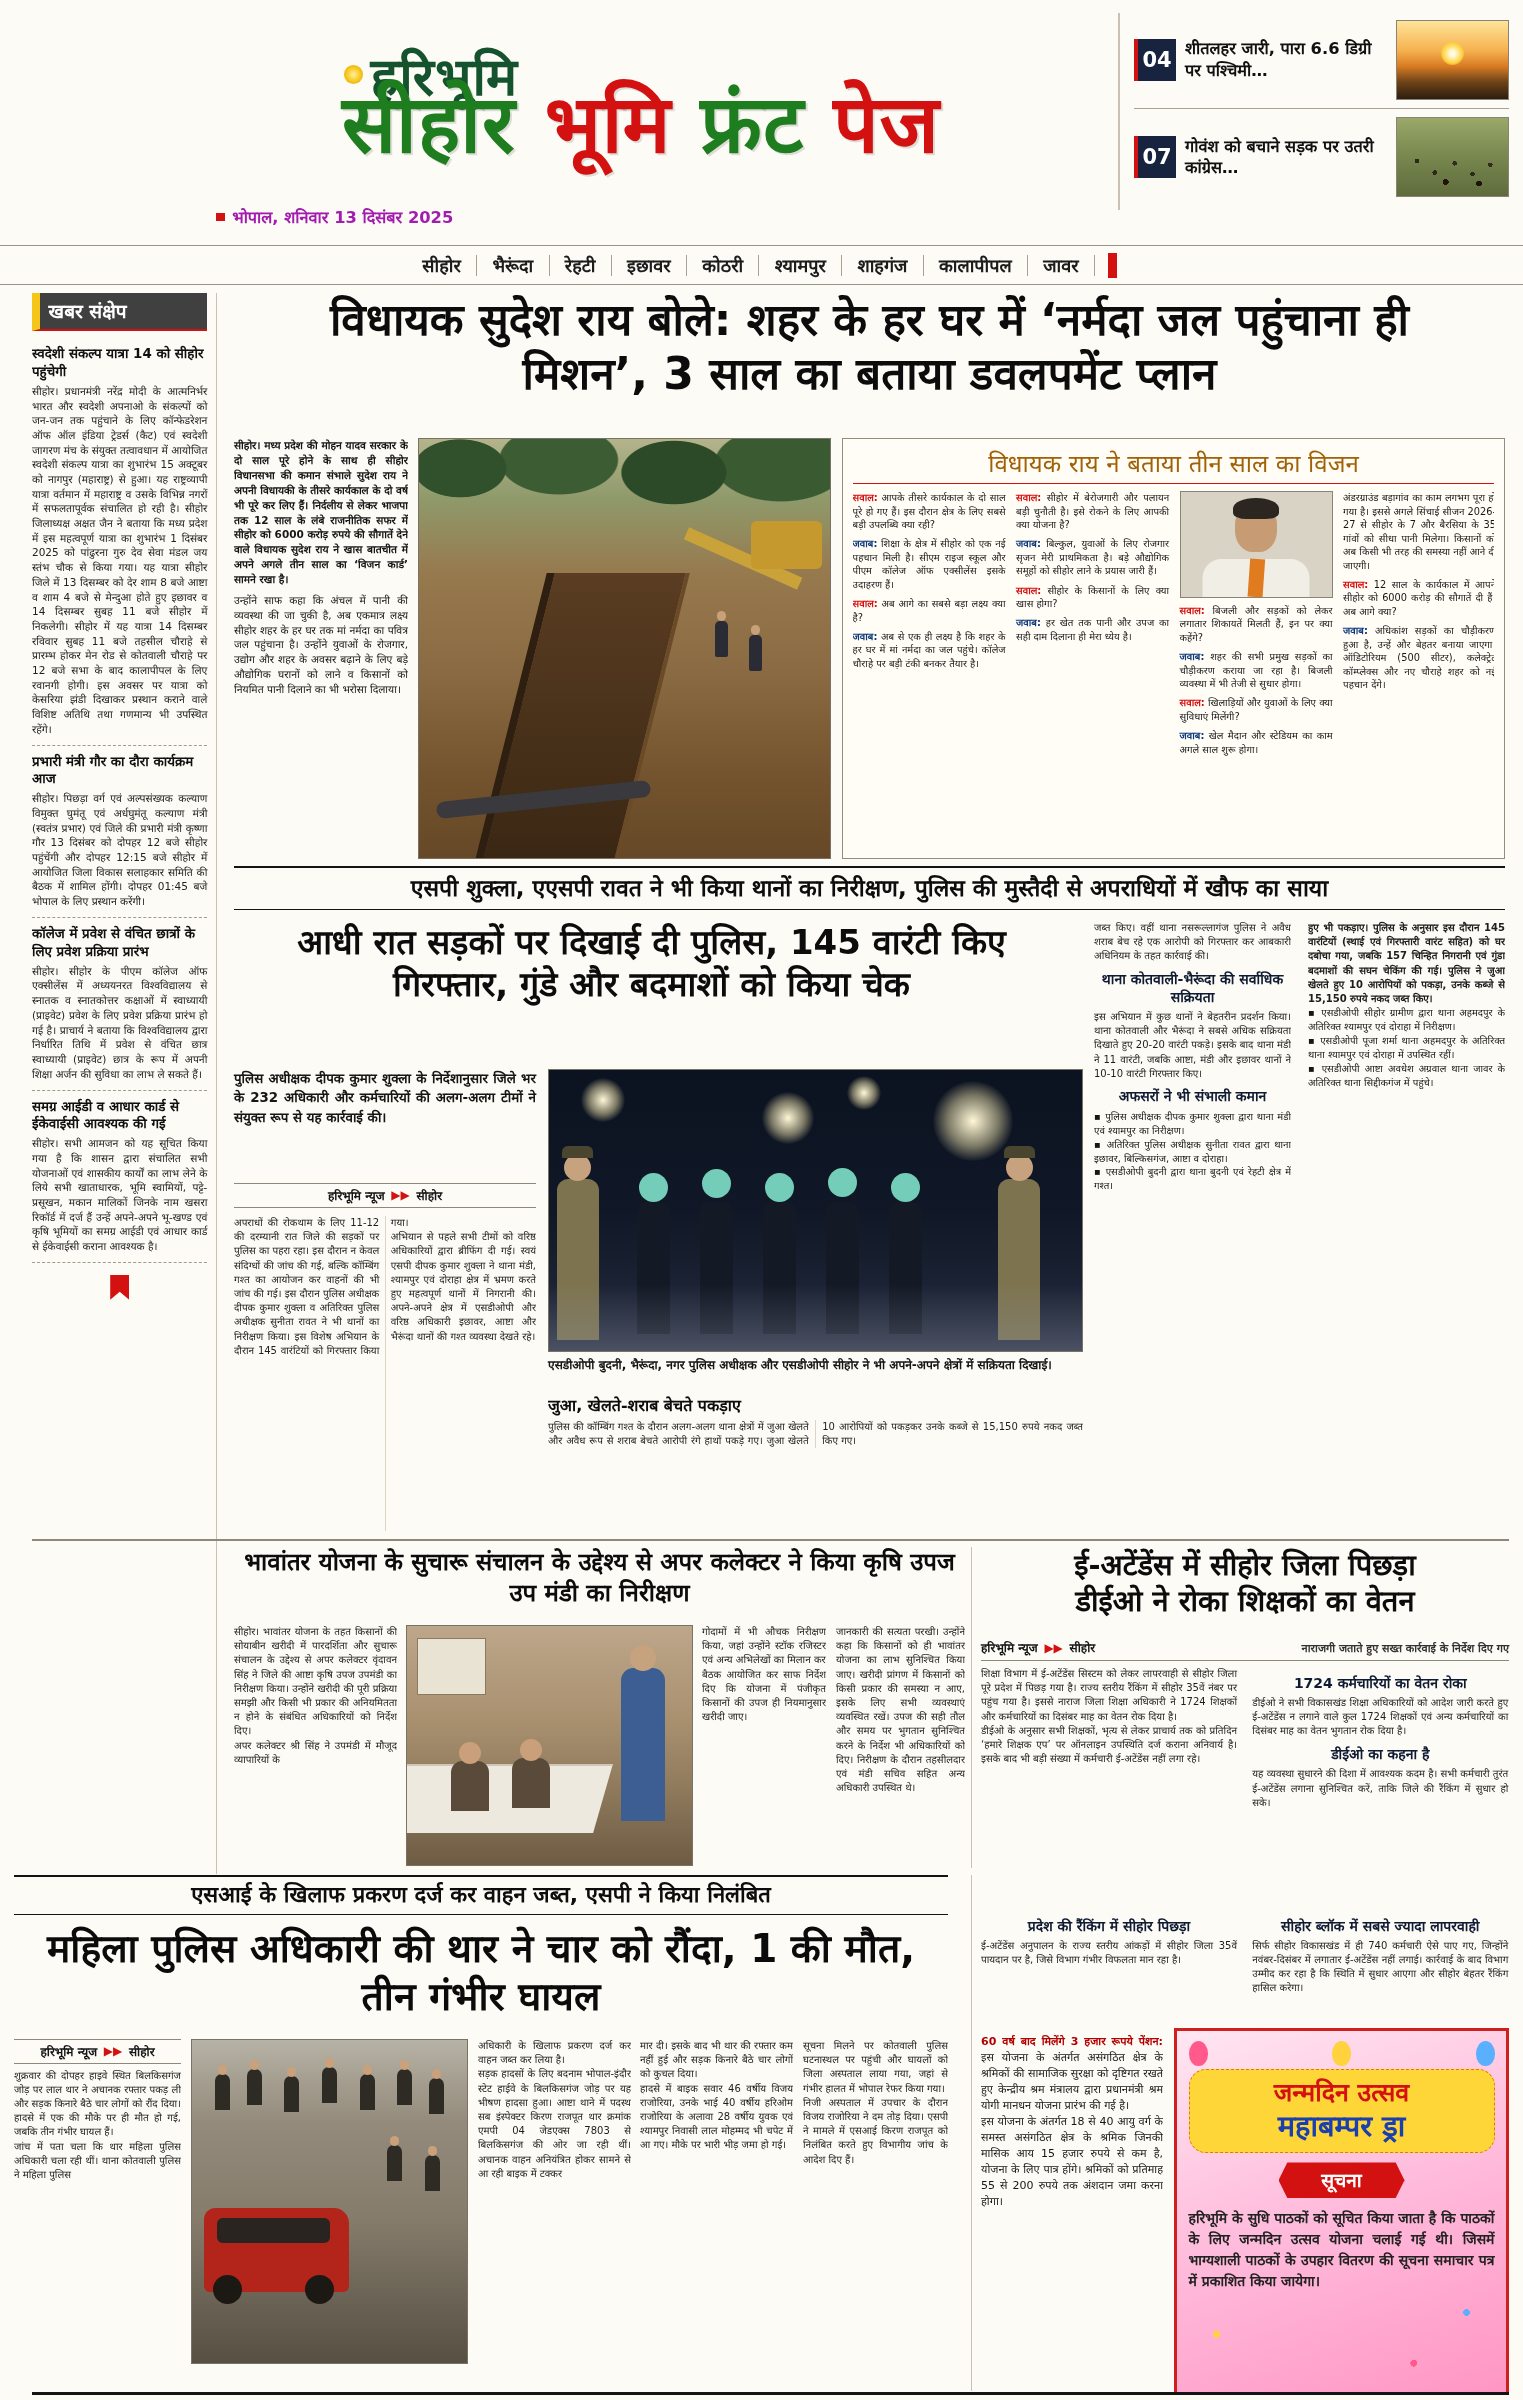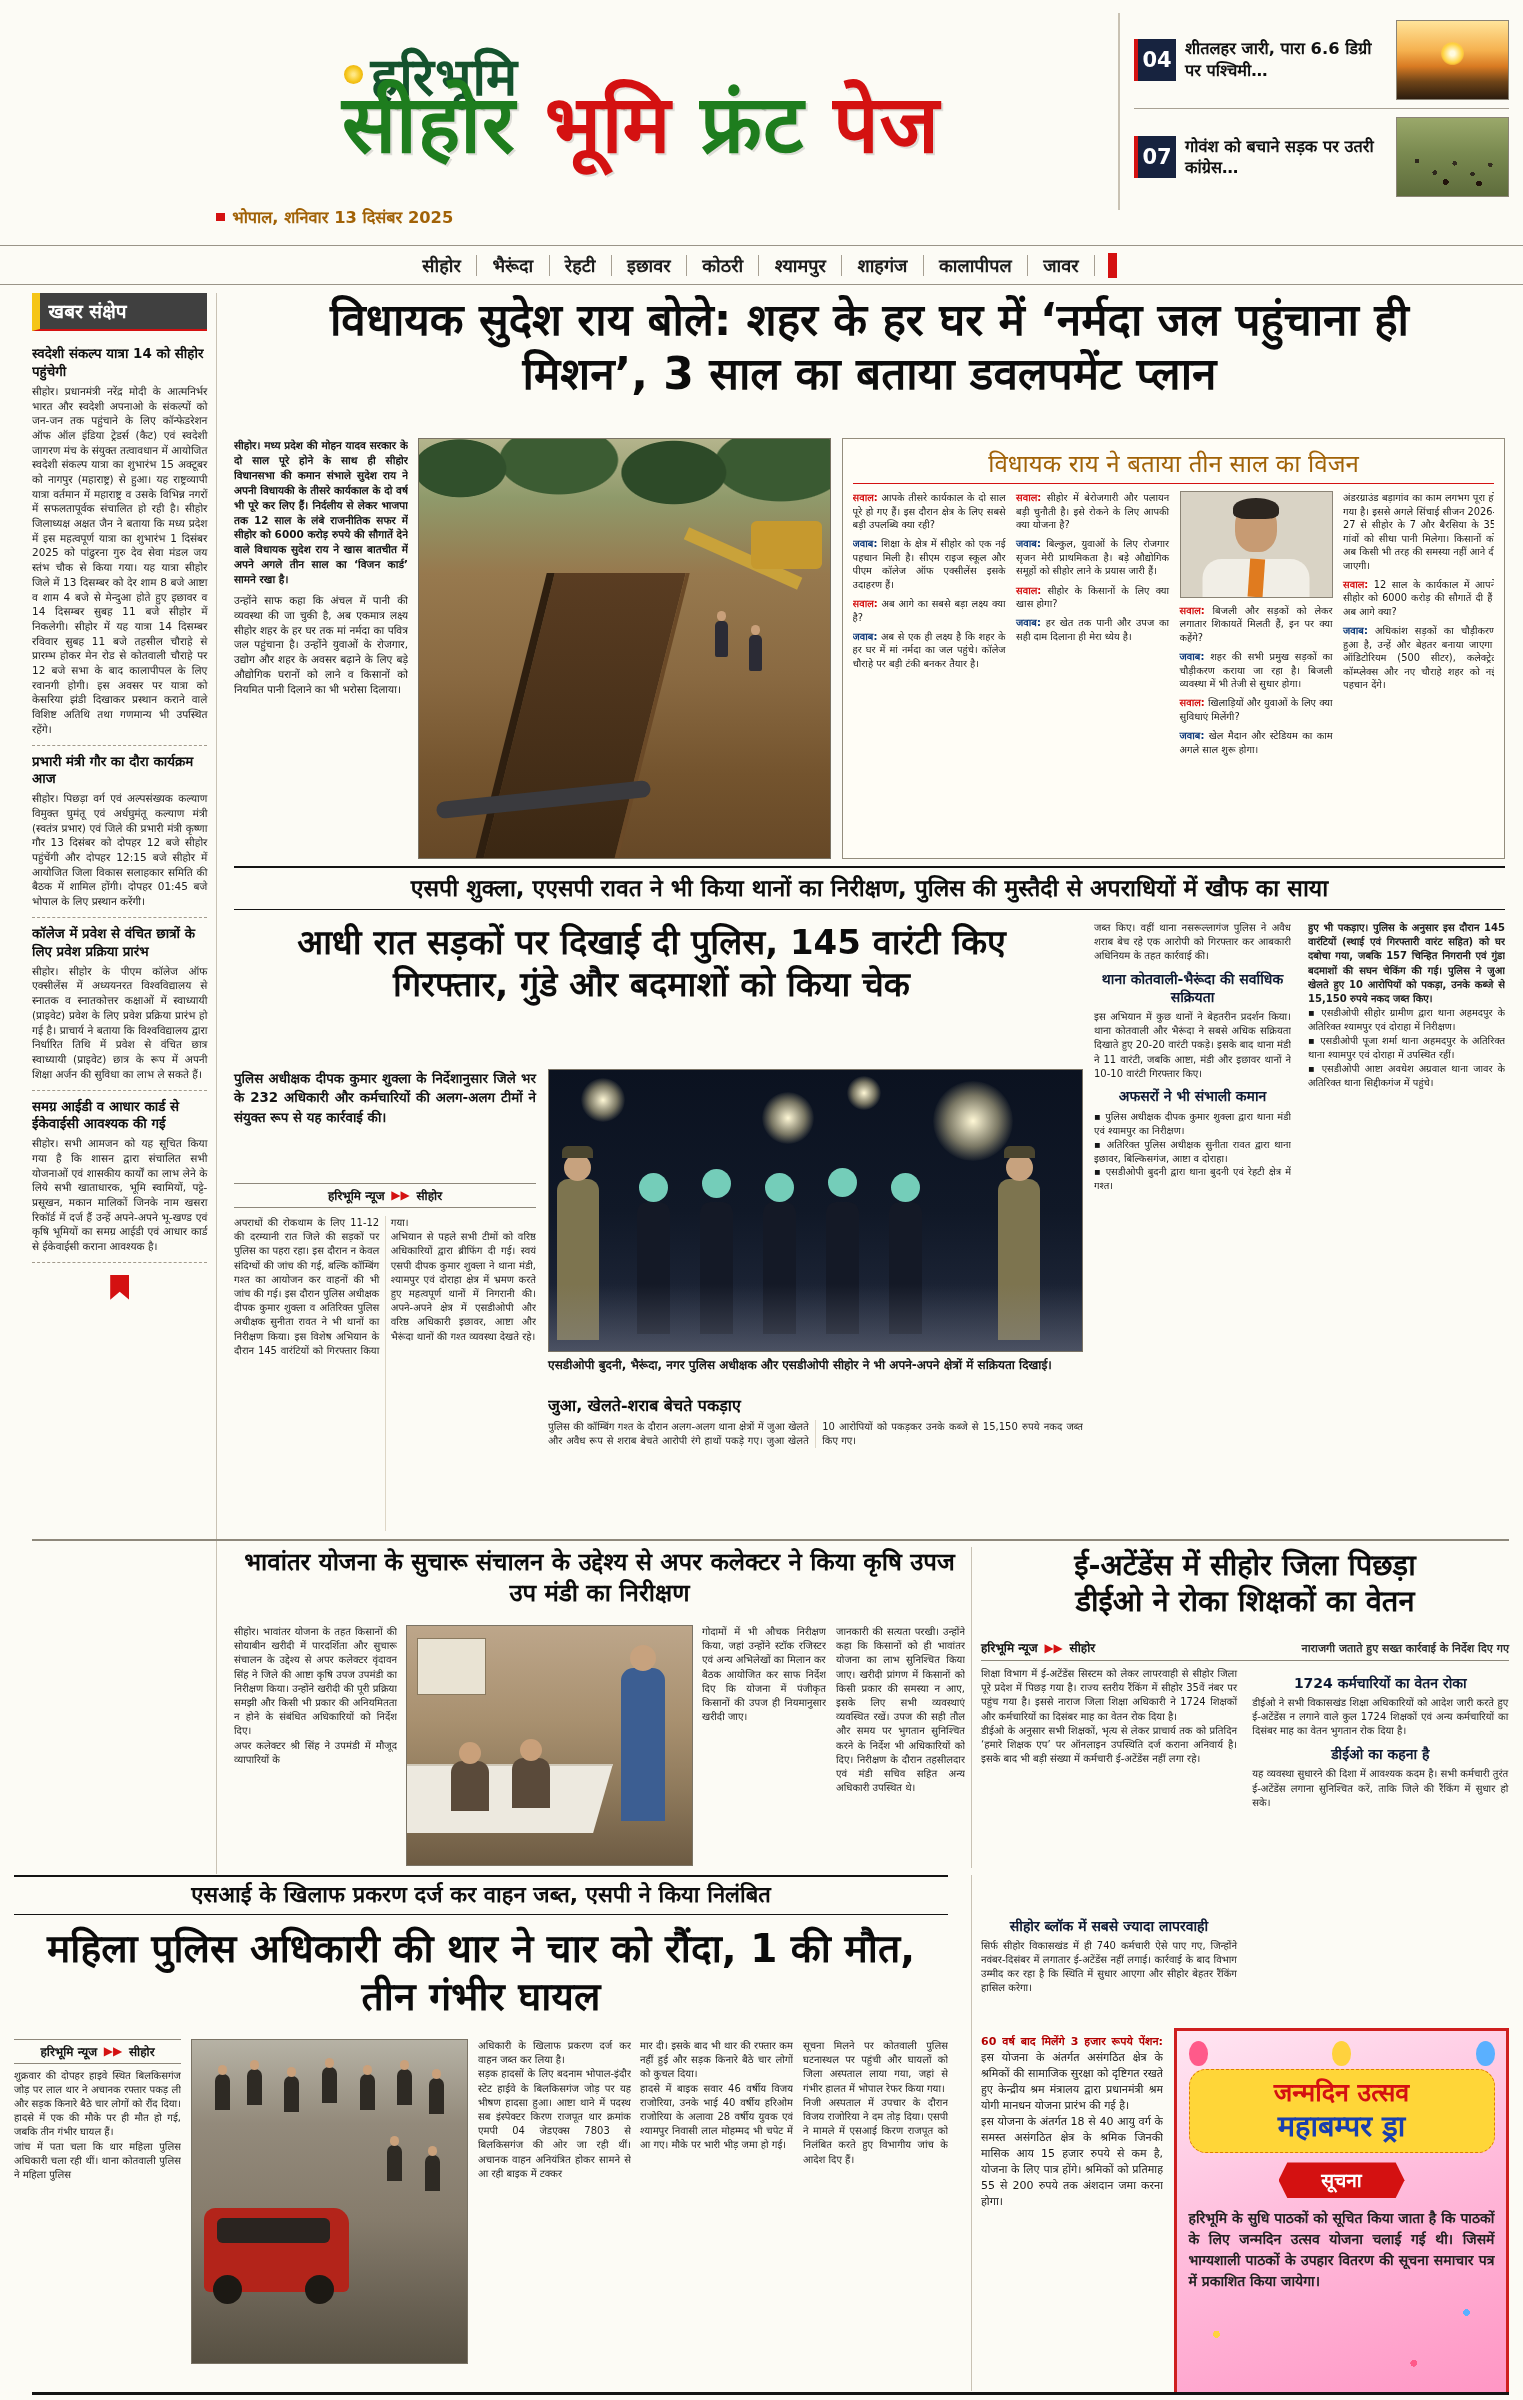--- a/index.html
+++ b/index.html
@@ -8,21 +8,21 @@
   .just{text-align:justify;}
   .prewrap{white-space:pre-line;}
 
   
   #logo{position:absolute;left:344px;top:39px;font-size:52px;font-weight:800;color:#14532d;letter-spacing:1px;display:flex;align-items:center;}
   .logo-sun{display:inline-block;width:19px;height:19px;margin-right:7.6px;border-radius:50%;
     background:radial-gradient(circle,#ffe784 10%,#f5c518 55%,#e09a10 100%);}
   #page-title{position:absolute;left:163px;top:82px;width:956px;text-align:center;font-size:80px;font-weight:900;line-height:1.08;letter-spacing:1px;}
   .tw{text-shadow:1.9px 1.9px 0 rgba(0,0,0,0.12);}
   .tw.g{color:#1e7d1e;} .tw.r{color:#d41111;}
-  #dateline{position:absolute;left:216px;top:206px;font-size:16.3px;font-weight:700;color:#a16207;display: flex;align-items:center;}
+  #dateline{position:absolute;left:216px;top:206px;font-size:16.3px;font-weight:700;color:#a21caf;display: flex;align-items:center;}
   .sq{display:inline-block;width:8.6px;height:8.6px;background:#d41111;margin-right:7.6px;}
   #briefs-divider{position:absolute;left:1118px;top:13.4px;width:1.9px;height:197px;background:#c9c2b3;}
   #briefs{position:absolute;left:1134px;top:11.5px;width:375px;height:203px;}
   .brief-row{display:flex;align-items:center;gap:9px;height:97px;border-bottom:1px solid #a8a194;padding:5.7px 0;}
   .brief-row:last-child{border-bottom:none;}
   .brief-num{flex:0 0 42px;height:42px;background:#17233f;border-left:4.8px solid #d41111;color:#fff;font-size:21px;font-weight:800;display:flex;align-items:center;justify-content:center;}
   .brief-head{flex:1;font-size:16.3px;font-weight:800;line-height:1.3;color:#111;}
   .brief-photo{flex:0 0 113px;height:80px;border:1px solid #8b8476;position:relative;overflow:hidden;}
   .bp-sunset{background:linear-gradient(180deg,#ffe49a 0%,#f5b14f 38%,#d97b23 58%,#6e4418 78%,#2d1d0e 100%);}
   .bp-sunset .sun{position:absolute;left:44px;top:21px;width:23px;height:23px;border-radius:50%;
@@ -389,20 +389,24 @@
 डीईओ के अनुसार सभी शिक्षकों, भृत्य से लेकर प्राचार्य तक को प्रतिदिन ‘हमारे शिक्षक एप’ पर ऑनलाइन उपस्थिति दर्ज कराना अनिवार्य है। इसके बाद भी बड़ी संख्या में कर्मचारी ई-अटेंडेंस नहीं लगा रहे।</div>
       <div class="s4-col">
         <div class="subhead">1724 कर्मचारियों का वेतन रोका</div>
         <p class="bodytext just">डीईओ ने सभी विकासखंड शिक्षा अधिकारियों को आदेश जारी करते हुए ई-अटेंडेंस न लगाने वाले कुल 1724 शिक्षकों एवं अन्य कर्मचारियों का दिसंबर माह का वेतन भुगतान रोक दिया है।</p>
         <div class="subhead">डीईओ का कहना है</div>
         <p class="bodytext just">यह व्यवस्था सुधारने की दिशा में आवश्यक कदम है। सभी कर्मचारी तुरंत ई-अटेंडेंस लगाना सुनिश्चित करें, ताकि जिले की रैंकिंग में सुधार हो सके।</p>
       </div>
     </div>
     <div id="s4-bottom">
       <div class="s4-col">
+        <div class="subhead">प्रदेश की रैंकिंग में सीहोर पिछड़ा</div>
+        <p class="bodytext just">ई-अटेंडेंस अनुपालन के राज्य स्तरीय आंकड़ों में सीहोर जिला 35वें पायदान पर है, जिसे विभाग गंभीर विफलता मान रहा है।</p>
+      </div>
+      <div class="s4-col">
         <div class="subhead">सीहोर ब्लॉक में सबसे ज्यादा लापरवाही</div>
         <p class="bodytext just">सिर्फ सीहोर विकासखंड में ही 740 कर्मचारी ऐसे पाए गए, जिन्होंने नवंबर-दिसंबर में लगातार ई-अटेंडेंस नहीं लगाई। कार्रवाई के बाद विभाग उम्मीद कर रहा है कि स्थिति में सुधार आएगा और सीहोर बेहतर रैंकिंग हासिल करेगा।</p>
       </div>
     </div>
   </section>
 
   <section id="story5">
     <div id="s5-strip" class="strip">एसआई के खिलाफ प्रकरण दर्ज कर वाहन जब्त, एसपी ने किया निलंबित</div>
     <h2 id="s5-headline">महिला पुलिस अधिकारी की थार ने चार को रौंदा, 1 की मौत, तीन गंभीर घायल</h2>
     <div id="s5-c1" class="s5-col">

